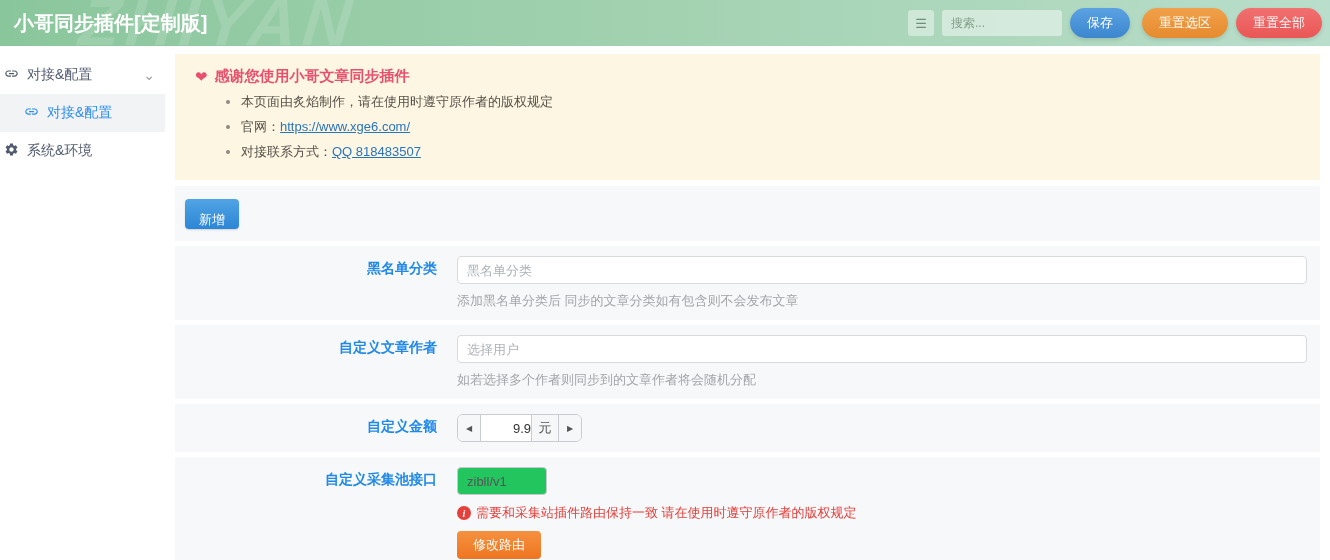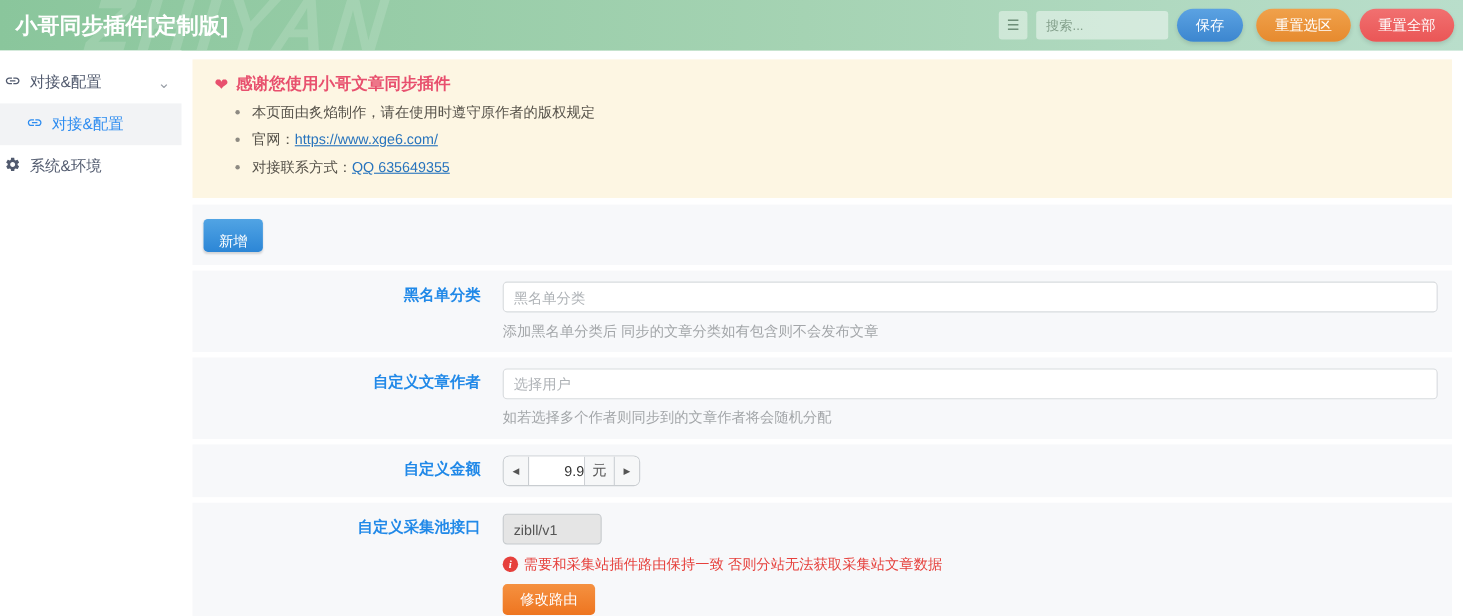--- a/index.html
+++ b/index.html
@@ -40,21 +40,21 @@
   .chevron { margin-left:auto; color:#9aa0a8; font-size:14px; line-height:10px; }
 
   
   .main { margin-left:165px; padding:8px 10px 0 10px; }
 
   .notice { background:#fdf6e3; padding:13px 20px 12px 20px; margin-bottom:6px; }
   .notice-title { display:flex; align-items:center; gap:7px; font-size:15px;
     font-weight:bold; color:#e8506e; }
   .heart { font-size:15px; color:#e8506e; }
   .notice ul { margin:7px 0 0 30px; }
-  .notice li { margin:7px 4px; color:#56524a; font-size:13px; }
+  .notice li { margin:7px 16px; color:#56524a; font-size:13px; }
   .notice li::marker { color:#8d8a82; }
   .notice a { color:#2874bd; text-decoration:underline; cursor:pointer; }
 
   .row { display:flex; background:#f7f8fa; margin-bottom:5px; }
   .row-label { width:272px; flex:0 0 272px; text-align:right; padding:14px 10px 0 0;
     color:#2189e8; font-weight:bold; font-size:14px; }
   .row-control { flex:1; padding:10px 13px 10px 10px; }
   .help { margin-top:8px; color:#a3a6a9; font-size:13px; line-height:18px; }
 
   .btn-add { height:30px; padding:12px 14px; border:none; border-radius:4px; color:#fff;
@@ -74,21 +74,21 @@
   .step-btn { width:22px; display:flex; align-items:center; justify-content:center;
     background:#f6f7f8; color:#555; font-size:8px; cursor:pointer; border:none;
     font-family:inherit; }
   .step-value { width:52px; height:100%; text-align:right; border:none;
     border-left:1px solid #c9cdd1; border-right:1px solid #c9cdd1; font-size:13px;
     color:#333; outline:none; background:#fff; font-family:inherit; }
   .step-unit { width:27px; display:flex; align-items:center; justify-content:center;
     background:#f6f7f8; color:#555; font-size:13px; border-right:1px solid #c9cdd1; }
 
   .api-input { width:90px; height:28px; border:1px solid #c6cacd; border-radius:4px;
-    padding:0 9px; font-size:13px; color:#555; background:#e5e5e5; outline:none;
+    padding:0 9px; font-size:13px; color:#555; background:#22c55e; outline:none;
     font-family:inherit; }
   .warning { display:flex; align-items:center; gap:5px; margin:9px 0 9px 0;
     color:#e6403c; font-size:13px; }
   .info-icon { display:inline-flex; width:14px; height:14px; border-radius:50%;
     background:#e6403c; color:#fff; font-size:10px; font-weight:bold; font-style:italic;
     align-items:center; justify-content:center; flex:0 0 auto;
     font-family:"Liberation Serif",serif; }
 </style>
 </head>
 <body>
@@ -141,21 +141,21 @@
       <span>感谢您使用小哥文章同步插件</span>
     </div>
     <ul>
       <li>
         <span>本页面由炙焰制作，请在使用时遵守原作者的版权规定</span>
       </li>
       <li>
         <span>官网：</span><a>https://www.xge6.com/</a>
       </li>
       <li>
-        <span>对接联系方式：</span><a>QQ 635649355</a>
+        <span>对接联系方式：</span><a>QQ 818483507</a>
       </li>
     </ul>
   </div>
 
   <div class="row" style="padding:0;">
     <div class="row-control" style="padding-top:13px;padding-bottom:12px;">
       <button class="btn-add">新增</button>
     </div>
   </div>
 
@@ -186,19 +186,19 @@
       </div>
     </div>
   </div>
 
   <div class="row" style="margin-bottom:0;">
     <div class="row-label">自定义采集池接口</div>
     <div class="row-control">
       <input class="api-input" type="text" value="zibll/v1" style="">
       <div class="warning">
         <span class="info-icon">i</span>
-        <span>需要和采集站插件路由保持一致 否则分站无法获取采集站文章数据</span>
+        <span>需要和采集站插件路由保持一致 请在使用时遵守原作者的版权规定</span>
       </div>
       <button class="btn-modify">修改路由</button>
     </div>
   </div>
 
 </div>
 
 </body></html>

